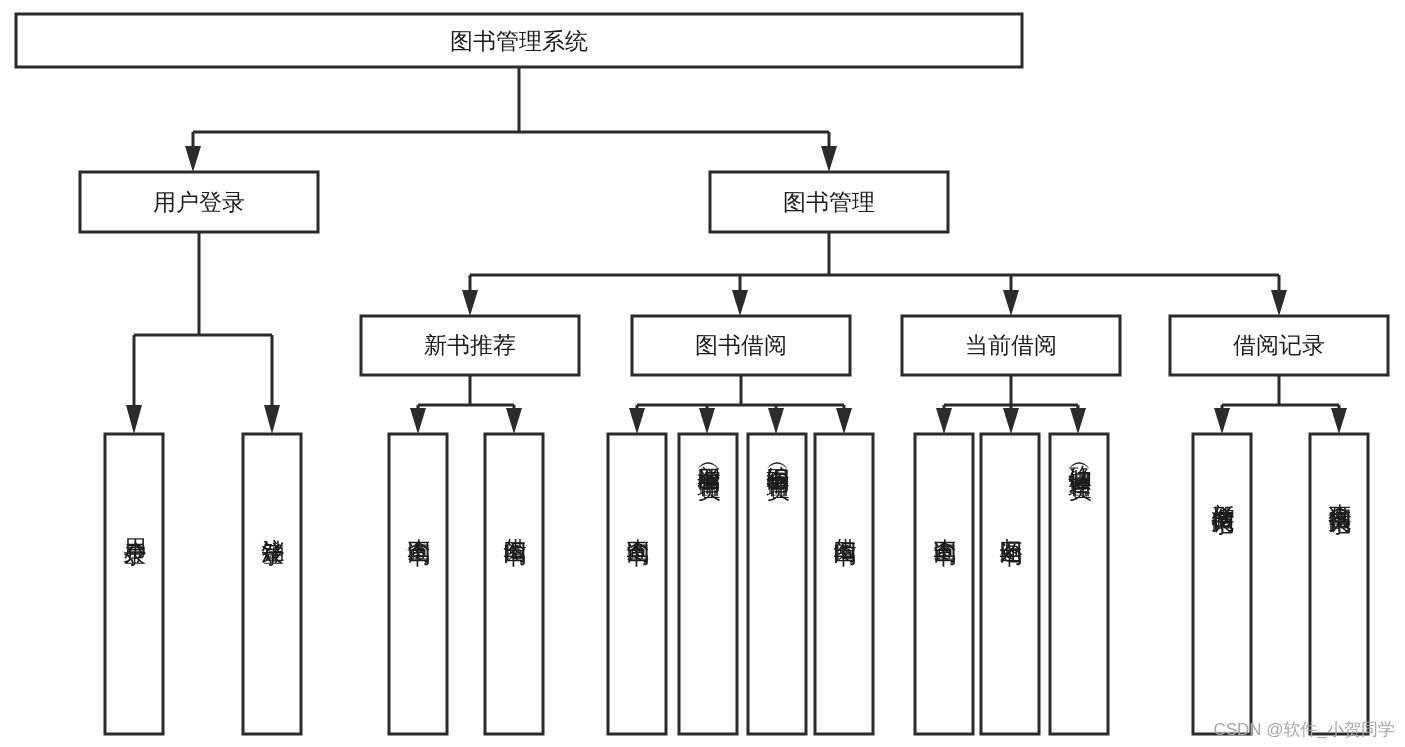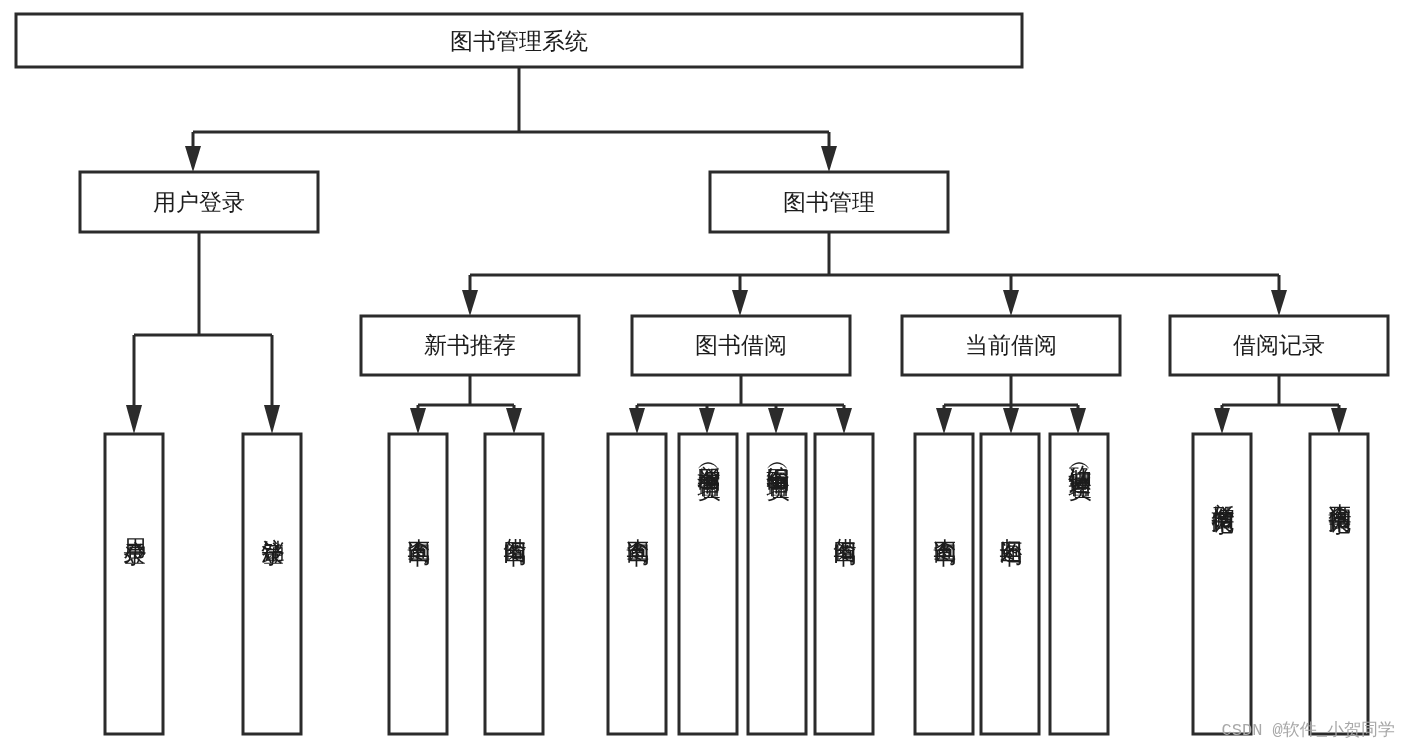--- a/index.html
+++ b/index.html
@@ -24,21 +24,21 @@
   .node-label.vert{
     font-size:23px;
     writing-mode:vertical-rl;
     text-orientation:upright;
     letter-spacing:2px;
     text-anchor:start;
   }
   .watermark{
     position:absolute;
     right:10px;bottom:6px;
-    font-family:Liberation Mono, monospace;
+    font-family:Liberation Sans, sans-serif;
     font-size:17px;
     color:#a8a8a8;
     white-space:nowrap;
     pointer-events:none;
   }
 </style>
 </head>
 <body>
 
 <div id="diagram-root">

